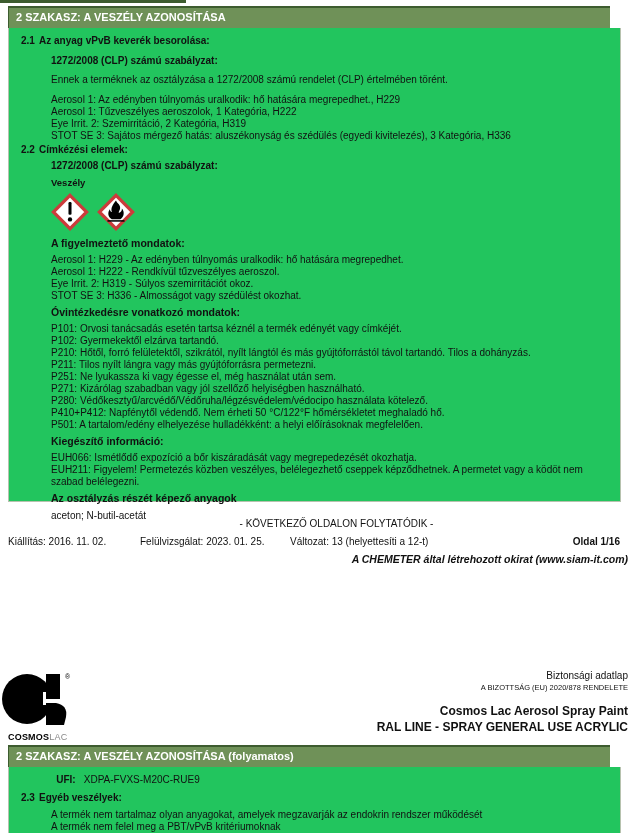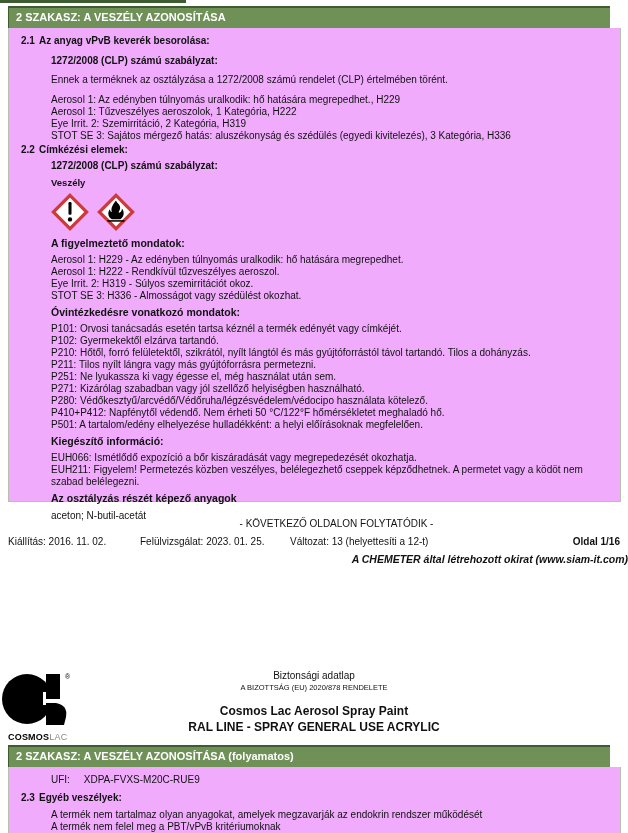--- a/index.html
+++ b/index.html
@@ -16,21 +16,21 @@
   }
   .topline { position:absolute; left:0; top:0; width:186px; height:3px; background:#3d5c2f; }
   .secbar {
     position:absolute; left:8px; width:602px; height:22px;
     background:#6f9158; border-top:2px solid #3d5c2f; border-left:1px solid #3d5c2f;
     color:#fff; font-weight:bold; font-size:11px; line-height:19px; padding-left:7px;
   }
   #bar1 { top:6px; }
   #bar2 { top:745px; }
   .contentbox {
-    position:absolute; left:8px; width:613px; background:#f0abfc;
+    position:absolute; left:8px; width:613px; background:#22c55e;
     border-left:1px solid #b6c2ae; border-right:1px solid #b6c2ae;
     padding-right:10px;
   }
   #box1 { top:28px; height:474px; border-bottom:1px solid #b6c2ae; }
   #box2 { top:767px; height:66px; }
   .bold { font-weight:bold; }
   .numrow { display:flex; }
   .numrow .num { width:30px; padding-left:12px; font-weight:bold; flex:none; }
   .indent { margin-left:42px; }
   .line { line-height:12px; }
@@ -45,27 +45,27 @@
   .f-issued { left:8px; }
   .f-revision { left:140px; }
   .f-version { left:290px; }
   .f-page { right:8px; font-weight:bold; }
   .f-credit { text-align:right; font-weight:bold; font-style:italic; font-size:10.5px; margin-top:3px; }
   .p2-header { position:absolute; left:0; top:668px; width:628px; height:77px; }
   .p2-logo { position:absolute; left:2px; top:3px; width:78px; }
   .p2-logo .wordmark { font-size:9px; letter-spacing:0.2px; margin-top:1px; margin-left:6px; white-space:nowrap; }
   .p2-logo .wm-primary { font-weight:bold; color:#000; }
   .p2-logo .wm-secondary { font-weight:normal; color:#8a8a8a; }
-  .p2-center { position:absolute; left:0; top:2px; width:628px; text-align:center; }
+  .p2-center { position:absolute; left:0; top:2px; width:628px; text-align:right; }
   .p2-doctype { font-size:10px; }
   .p2-reg { font-size:7.5px; margin-top:2px; }
   .p2-product { font-size:12px; font-weight:bold; margin-top:12px; }
   .p2-line2 { font-size:12px; font-weight:bold; margin-top:2px; }
   .ufi-row { margin-left:42px; margin-top:7px; }
-  .ufi-row .ufi-label { font-weight:normal; display:inline-block; width:30px; }
+  .ufi-row .ufi-label { font-weight:bold; display:inline-block; width:30px;text-align:center; }
   .mt2{margin-top:2px;} .mt4{margin-top:4px;} .mt5{margin-top:5px;} .mt6{margin-top:6px;}
   .mt7{margin-top:7px;} .mt8{margin-top:8px;} .mt9{margin-top:9px;}
 </style>
 </head>
 <body>
 
 <div class="sheet">
 
   <div class="topline"></div>
 

